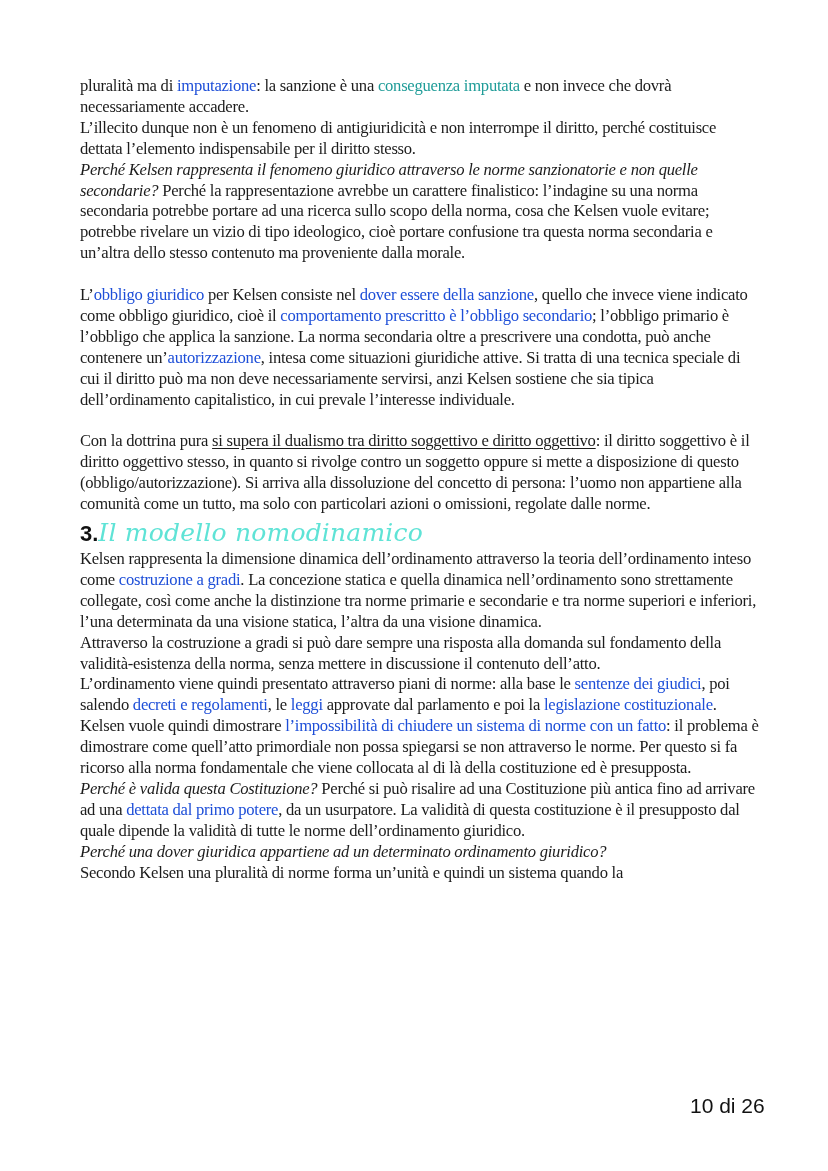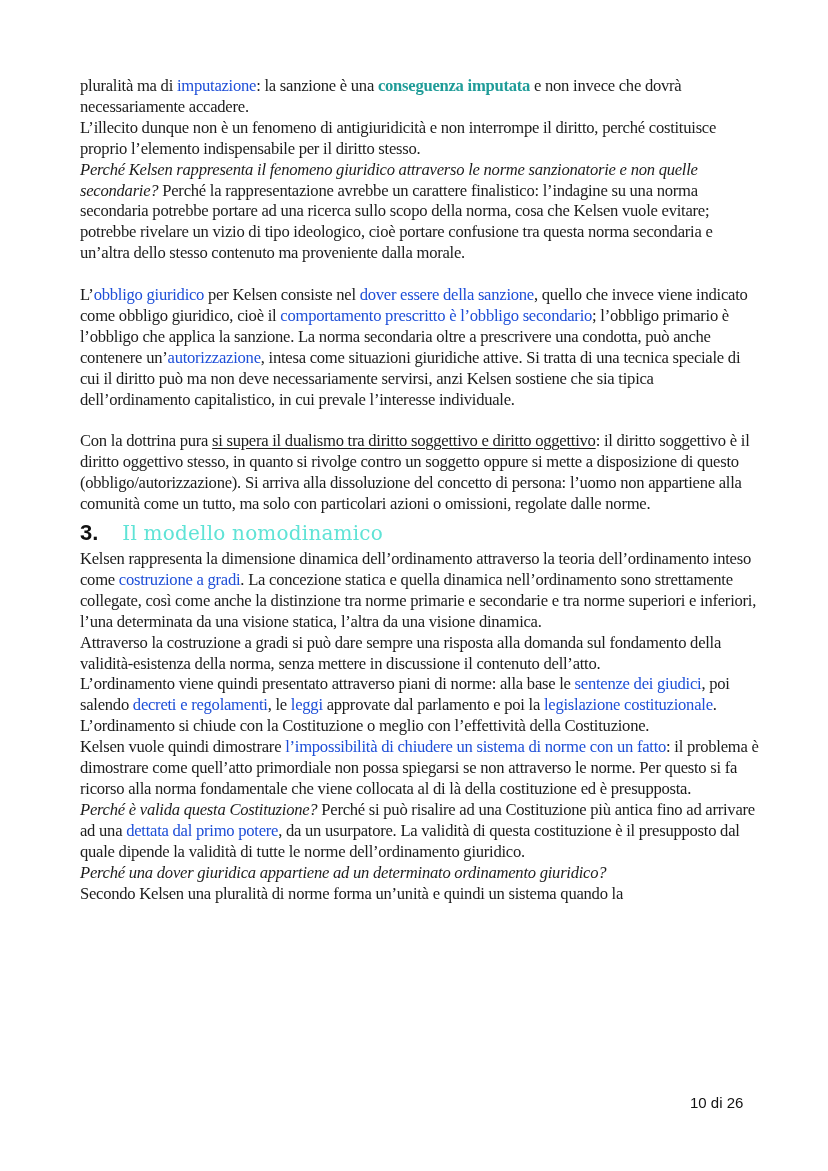--- a/index.html
+++ b/index.html
@@ -6,67 +6,66 @@
   body { width: 828px; height: 1171px; position: relative; overflow: hidden; }
   .page {
     position: absolute; left: 80px; top: 76px; width: 680px;
     font-family: "Liberation Serif", "DejaVu Serif", serif;
     font-size: 16.6px; line-height: 20.9px; color: #1c1c1c;
     letter-spacing: -0.25px;
   }
   .para { margin: 0; }
   .gap { height: 20.9px; }
   .hl { color: #1d4ed8; }
-  .hl-bold { color: #1f9c98; font-weight: bold; text-align: right; }
+  .hl-bold { color: #1f9c98; font-weight: normal; text-align: right; }
   .it { font-style: italic; }
   .ul { text-decoration: underline; text-underline-offset: 2px; }
   .heading {
     margin: 8px 0 0 0; height: 26px; display: flex; align-items: baseline;
   }
   .heading .num {
     font-family: "Liberation Sans", "DejaVu Sans", sans-serif;
     font-weight: bold; font-size: 22px; color: #111;
     letter-spacing: 0;
   }
   .heading .title {
-    margin-left: 24px;
+    margin-left: 0;
     font-family: "DejaVu Serif", serif;
-    font-size: 20px; color: #5fe3d6;
+    font-style: italic; font-size: 25px; color: #5fe3d6;
     letter-spacing: 0.2px;
   }
   .footer {
     position: absolute; top: 1094px; left: 690px;
     font-family: "Liberation Sans", "DejaVu Sans", sans-serif;
-    font-size: 15px; color: #111;
+    font-size: 21px; color: #111;
   }
 </style>
 </head>
 <body>
 
 <div class="page">
   <div>
     <p class="para"><span>pluralità ma di </span><span class="hl">imputazione</span><span>: la sanzione è una </span><span class="hl-bold">conseguenza imputata</span><span> e non invece che dovrà necessariamente accadere.</span></p>
-    <p class="para"><span>L’illecito dunque non è un fenomeno di antigiuridicità e non interrompe il diritto, perché costituisce proprio l’elemento indispensabile per il diritto stesso.</span></p>
+    <p class="para"><span>L’illecito dunque non è un fenomeno di antigiuridicità e non interrompe il diritto, perché costituisce dettata l’elemento indispensabile per il diritto stesso.</span></p>
     <p class="para"><span class="it">Perché Kelsen rappresenta il fenomeno giuridico attraverso le norme sanzionatorie e non quelle secondarie?</span><span> Perché la rappresentazione avrebbe un carattere finalistico: l’indagine su una norma secondaria potrebbe portare ad una ricerca sullo scopo della norma, cosa che Kelsen vuole evitare; potrebbe rivelare un vizio di tipo ideologico, cioè portare confusione tra questa norma secondaria e un’altra dello stesso contenuto ma proveniente dalla morale.</span></p>
   </div>
   <div class="gap"></div>
   <p class="para"><span>L’</span><span class="hl">obbligo giuridico</span><span> per Kelsen consiste nel </span><span class="hl">dover essere della sanzione</span><span>, quello che invece viene indicato come obbligo giuridico, cioè il </span><span class="hl">comportamento prescritto è l’obbligo secondario</span><span>; l’obbligo primario è l’obbligo che applica la sanzione. La norma secondaria oltre a prescrivere una condotta, può anche contenere un’</span><span class="hl">autorizzazione</span><span>, intesa come situazioni giuridiche attive. Si tratta di una tecnica speciale di cui il diritto può ma non deve necessariamente servirsi, anzi Kelsen sostiene che sia tipica dell’ordinamento capitalistico, in cui prevale l’interesse individuale.</span></p>
   <div class="gap"></div>
   <p class="para"><span>Con la dottrina pura </span><span class="ul">si supera il dualismo tra diritto soggettivo e diritto oggettivo</span><span>: il diritto soggettivo è il diritto oggettivo stesso, in quanto si rivolge contro un soggetto oppure si mette a disposizione di questo (obbligo/autorizzazione). Si arriva alla dissoluzione del concetto di persona: l’uomo non appartiene alla comunità come un tutto, ma solo con particolari azioni o omissioni, regolate dalle norme.</span></p>
 
   <div class="heading">
     <span class="num">3.</span>
     <span class="title">Il modello nomodinamico</span>
   </div>
 
   <div>
     <p class="para"><span>Kelsen rappresenta la dimensione dinamica dell’ordinamento attraverso la teoria dell’ordinamento inteso come </span><span class="hl">costruzione a gradi</span><span>. La concezione statica e quella dinamica nell’ordinamento sono strettamente collegate, così come anche la distinzione tra norme primarie e secondarie e tra norme superiori e inferiori, l’una determinata da una visione statica, l’altra da una visione dinamica.</span></p>
     <p class="para"><span>Attraverso la costruzione a gradi si può dare sempre una risposta alla domanda sul fondamento della validità-esistenza della norma, senza mettere in discussione il contenuto dell’atto.</span></p>
     <p class="para"><span>L’ordinamento viene quindi presentato attraverso piani di norme: alla base le </span><span class="hl">sentenze dei giudici</span><span>, poi salendo </span><span class="hl">decreti e regolamenti</span><span>, le </span><span class="hl">leggi</span><span> approvate dal parlamento e poi la </span><span class="hl">legislazione costituzionale</span><span>.</span></p>
-    <p class="para"><span>L’ordinamento si chiude con la Costituzione o meglio con l’effettività della Costituzione.</span></p>
     <p class="para"><span>Kelsen vuole quindi dimostrare </span><span class="hl">l’impossibilità di chiudere un sistema di norme con un fatto</span><span>: il problema è dimostrare come quell’atto primordiale non possa spiegarsi se non attraverso le norme. Per questo si fa ricorso alla norma fondamentale che viene collocata al di là della costituzione ed è presupposta.</span></p>
     <p class="para"><span class="it">Perché è valida questa Costituzione?</span><span> Perché si può risalire ad una Costituzione più antica fino ad arrivare ad una </span><span class="hl">dettata dal primo potere</span><span>, da un usurpatore. La validità di questa costituzione è il presupposto dal quale dipende la validità di tutte le norme dell’ordinamento giuridico.</span></p>
     <p class="para"><span class="it">Perché una dover giuridica appartiene ad un determinato ordinamento giuridico?</span></p>
     <p class="para"><span>Secondo Kelsen una pluralità di norme forma un’unità e quindi un sistema quando la</span></p>
   </div>
 </div>
 
 <div class="footer">10 di 26</div>
 
 </body></html>

